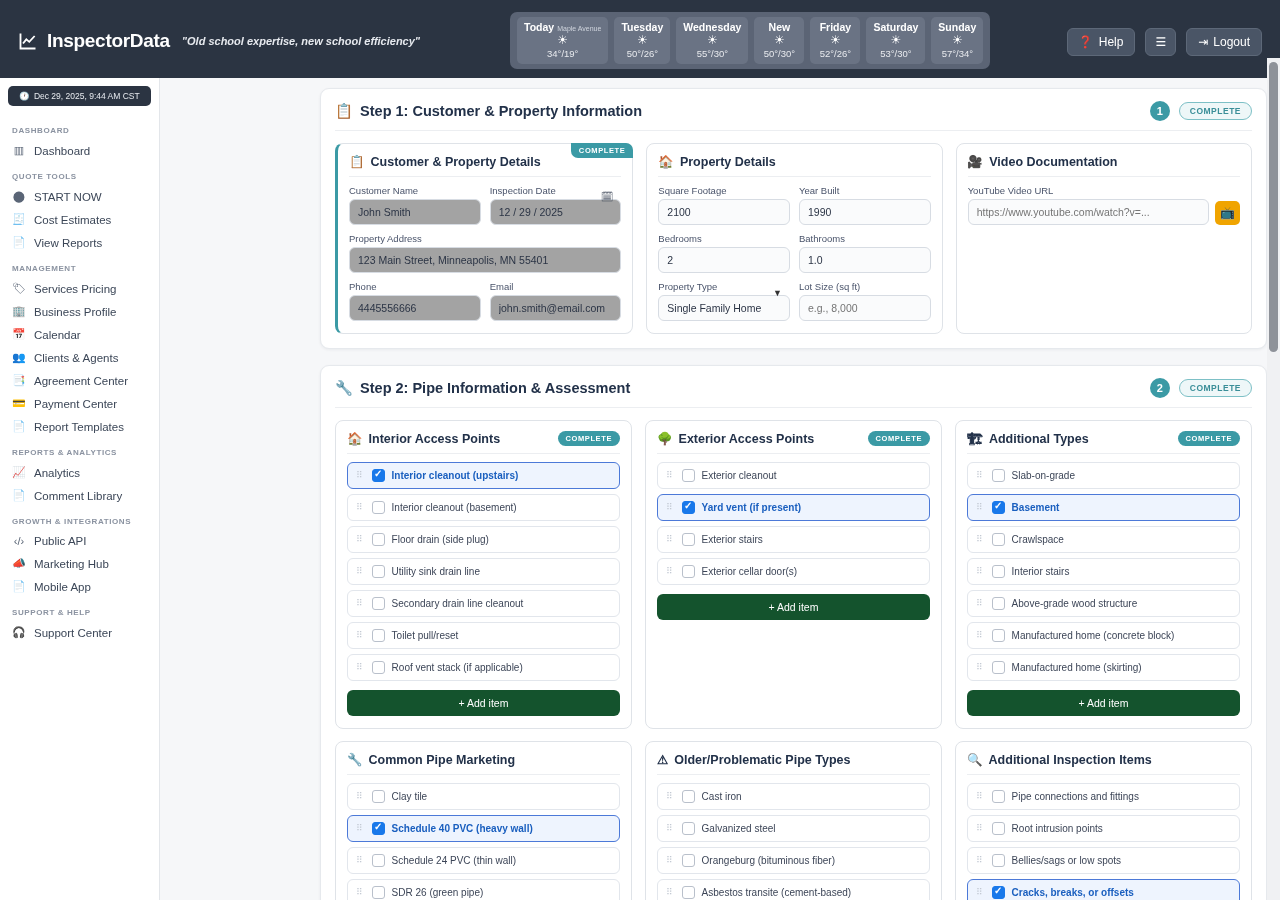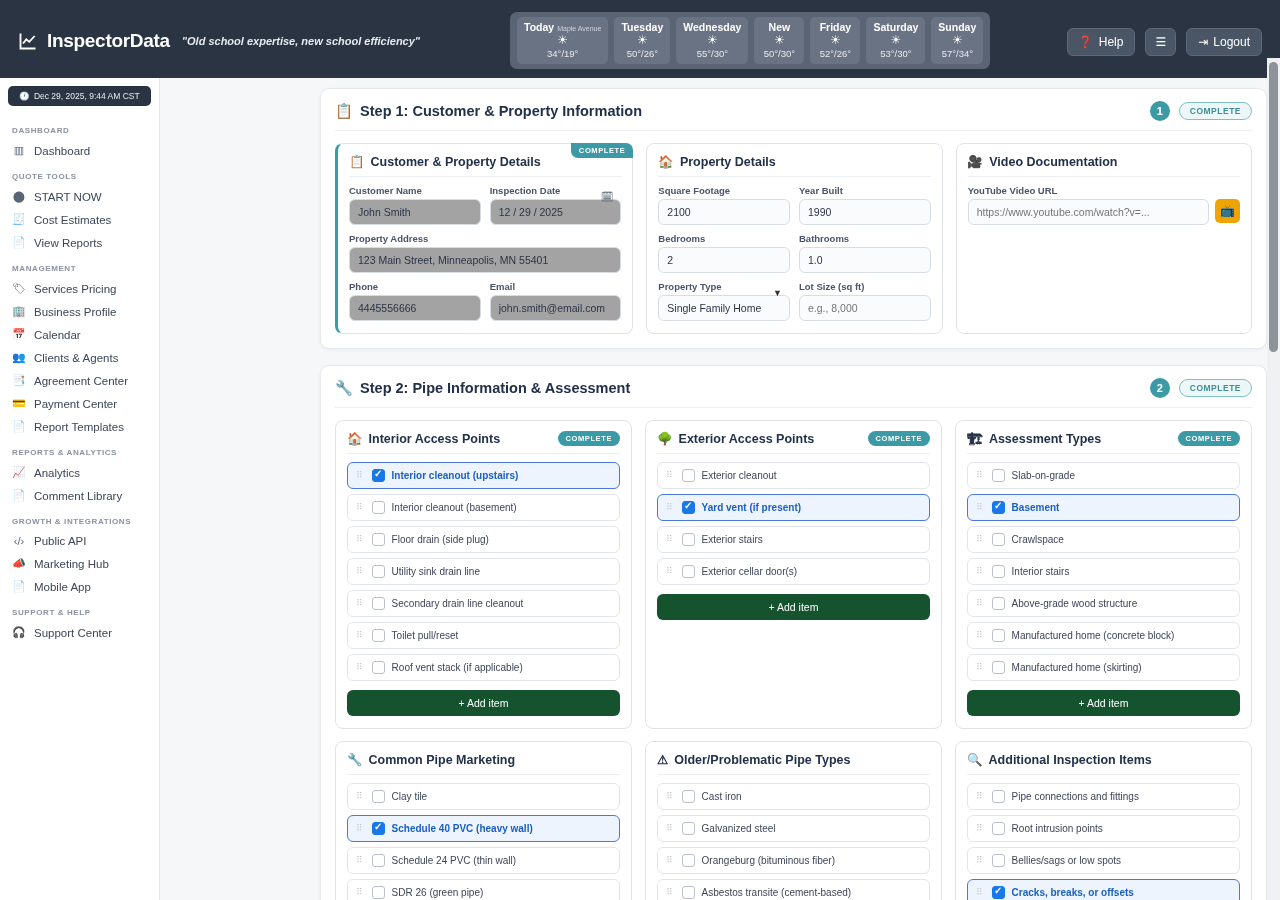--- a/index.html
+++ b/index.html
@@ -83,33 +83,33 @@
   .panel-head { display: flex; align-items: center; padding-bottom: 7px; border-bottom: 1px solid #eceef1; }
   .panel-title { font-size: 12.5px; font-weight: bold; color: #223149; display: flex; align-items: center; gap: 6px; }
   .badge-complete {
     margin-left: auto; background: #3b9aa5; color: #fff; border-radius: 10px;
     font-size: 7.5px; font-weight: bold; letter-spacing: .6px; padding: 3px 8px;
   }
   .badge-corner { position: absolute; right: -1px; top: -1px; border-radius: 0 7px 0 7px; }
   
   .frow { display: flex; gap: 9px; margin-top: 8px; }
   .fld { flex: 1; }
-  .flabel { font-size: 9.5px; color: #49536a; display: block; margin-bottom: 3px; font-weight: bold; }
+  .flabel { font-size: 9.5px; color: #49536a; display: block; margin-bottom: 3px; }
   .finput {
     width: 100%; border: 1px solid #d7dce3; border-radius: 6px; background: #a3a3a3;
     font-size: 10.5px; color: #2b3445; padding: 6px 8px; font-family: "Liberation Sans", sans-serif;
   }
   .finput.plain { background: #fafbfc; }
   .finput.ph { color: #aab2bf; }
   .fselect { appearance: none; background-image: none; }
   .sel-wrap { position: relative; }
   .sel-wrap .caret { position: absolute; right: 8px; top: 7px; font-size: 9px; color: #333; pointer-events: none; }
   .date-wrap { position: relative; }
   .date-wrap .cal { position: absolute; right: 8px; top: 6px; font-size: 10px; color: #3a4455; pointer-events: none; }
-  .yt-row { display: flex; gap: 6px; }
+  .yt-row { display: flex; gap: 6px; align-items: flex-end; }
   .yt-btn { background: #f0a400; border: none; border-radius: 5px; width: 28px; height: 24px;
             display: flex; align-items: center; justify-content: center; font-size: 12px; cursor: pointer; }
   
   .chk-list { margin-top: 8px; display: flex; flex-direction: column; gap: 5px; }
   .chk-item {
     display: flex; align-items: center; gap: 7px; border: 1px solid #e2e6ec; border-radius: 6px;
     padding: 6px 8px; background: #fff; cursor: pointer; min-height: 26px;
   }
   .chk-item.checked { border: 1.5px solid #4c79d8; background: #eef4fe; }
   .grip { color: #c3c9d3; font-size: 9px; letter-spacing: 2px; flex: none; line-height: 9px; }
@@ -478,21 +478,21 @@
             </div>
             <div class="chk-item">
               <span class="grip">⠿</span>
               <span class="cbox"></span>
               <span class="chk-label">Exterior cellar door(s)</span>
             </div>
           </div><button class="add-btn">+ Add item</button></div>
         <div class="panel"><div class="panel-head">
             <div class="panel-title">
               <span>🏗</span>
-              <span>Assessment Types</span>
+              <span>Additional Types</span>
             </div>
             <div class="badge-complete">COMPLETE</div>
           </div><div class="chk-list">
             <div class="chk-item">
               <span class="grip">⠿</span>
               <span class="cbox"></span>
               <span class="chk-label">Slab-on-grade</span>
             </div>
             <div class="chk-item checked">
               <span class="grip">⠿</span>

